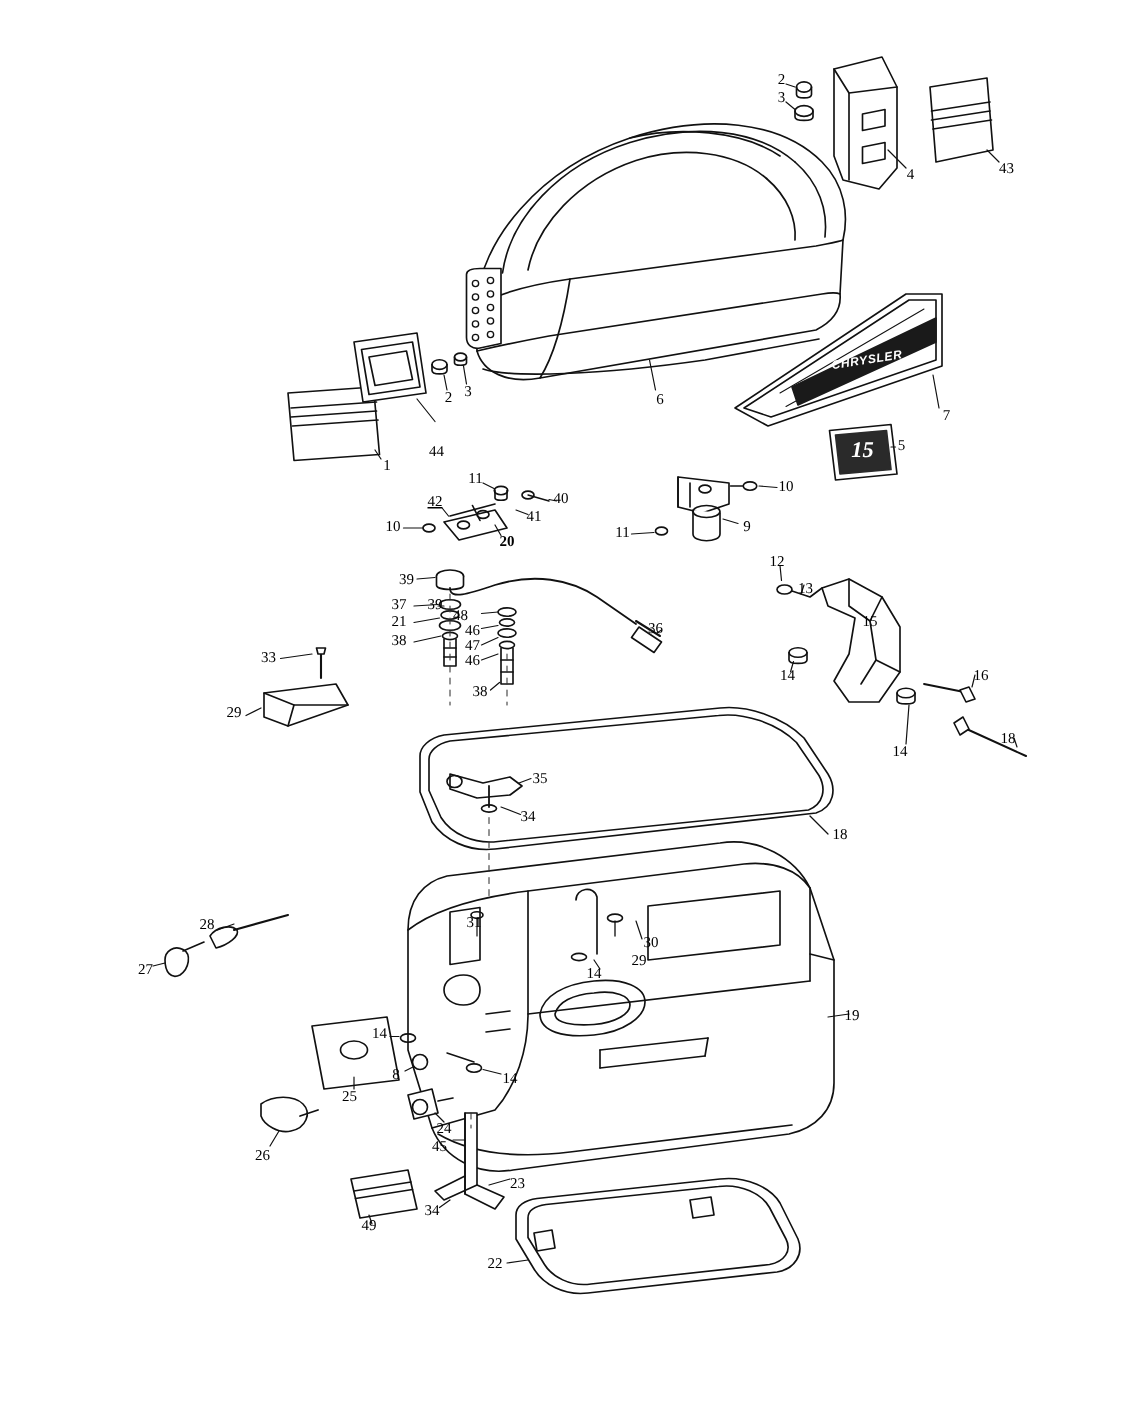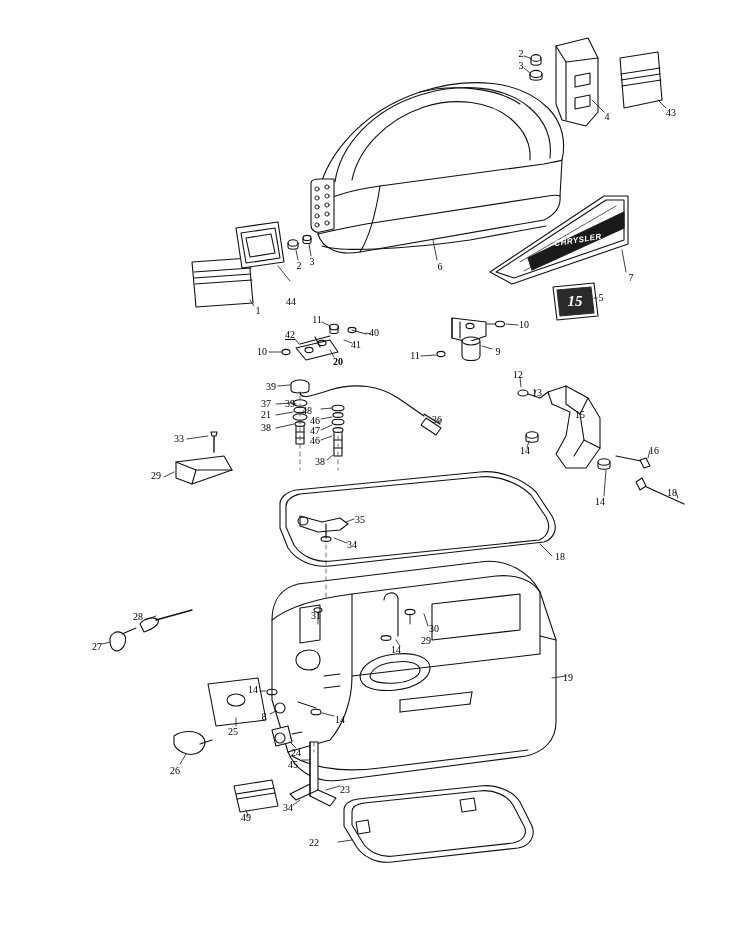--- a/index.html
+++ b/index.html
@@ -442,16 +442,16 @@
       <div class="callout" style="left: 253px; top: 690px;">14</div>
       <div class="callout" style="left: 264px; top: 717px;">8</div>
       <div class="callout" style="left: 340px; top: 720px;">14</div>
       <div class="callout" style="left: 233px; top: 732px;">25</div>
       <div class="callout" style="left: 296px; top: 753px;">24</div>
       <div class="callout" style="left: 175px; top: 771px;">26</div>
       <div class="callout" style="left: 293px; top: 765px;">45</div>
       <div class="callout" style="left: 345px; top: 790px;">23</div>
       <div class="callout" style="left: 288px; top: 808px;">34</div>
       <div class="callout" style="left: 246px; top: 818px;">49</div>
-      <div class="callout" style="left: 314px; top: 843px;">22</div>
+      <div class="callout" style="left: 330px; top: 843px;">22</div>
     </div>
 
 </div>
 
 </body></html>

